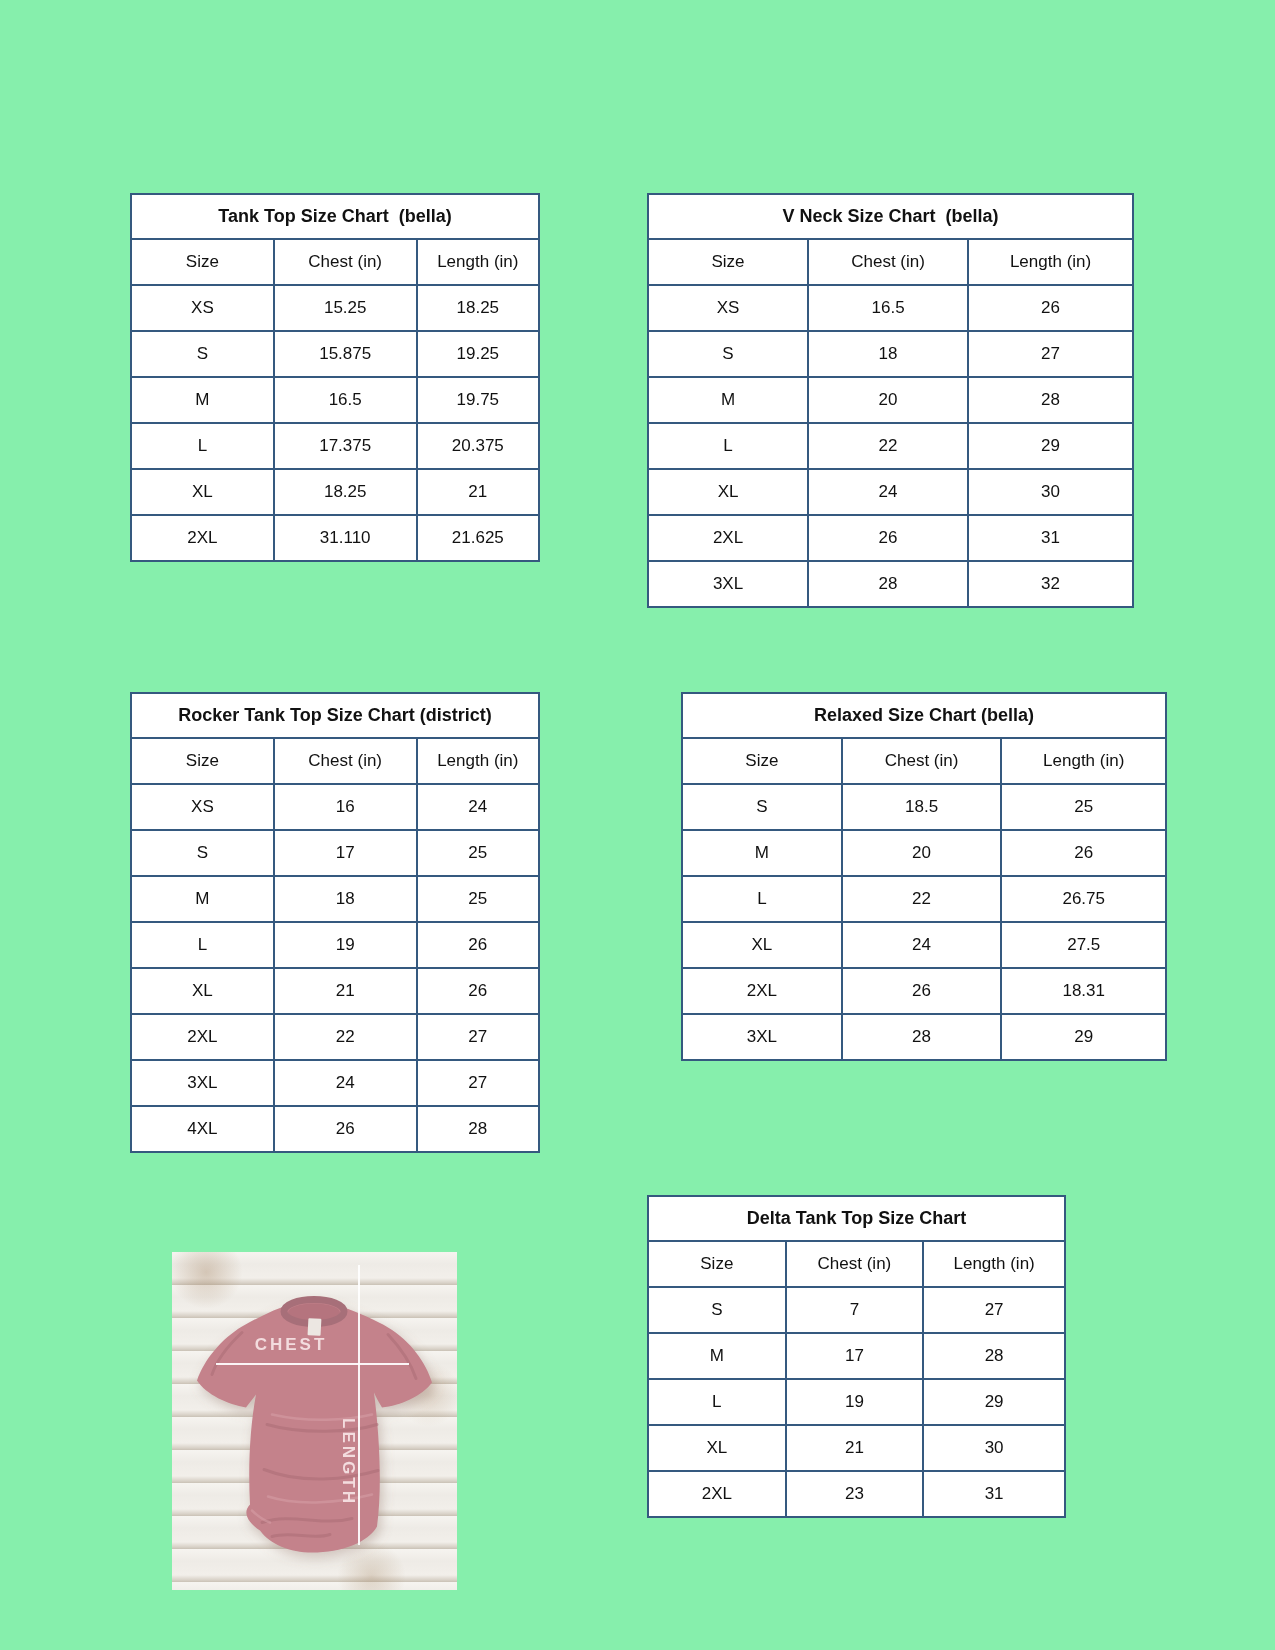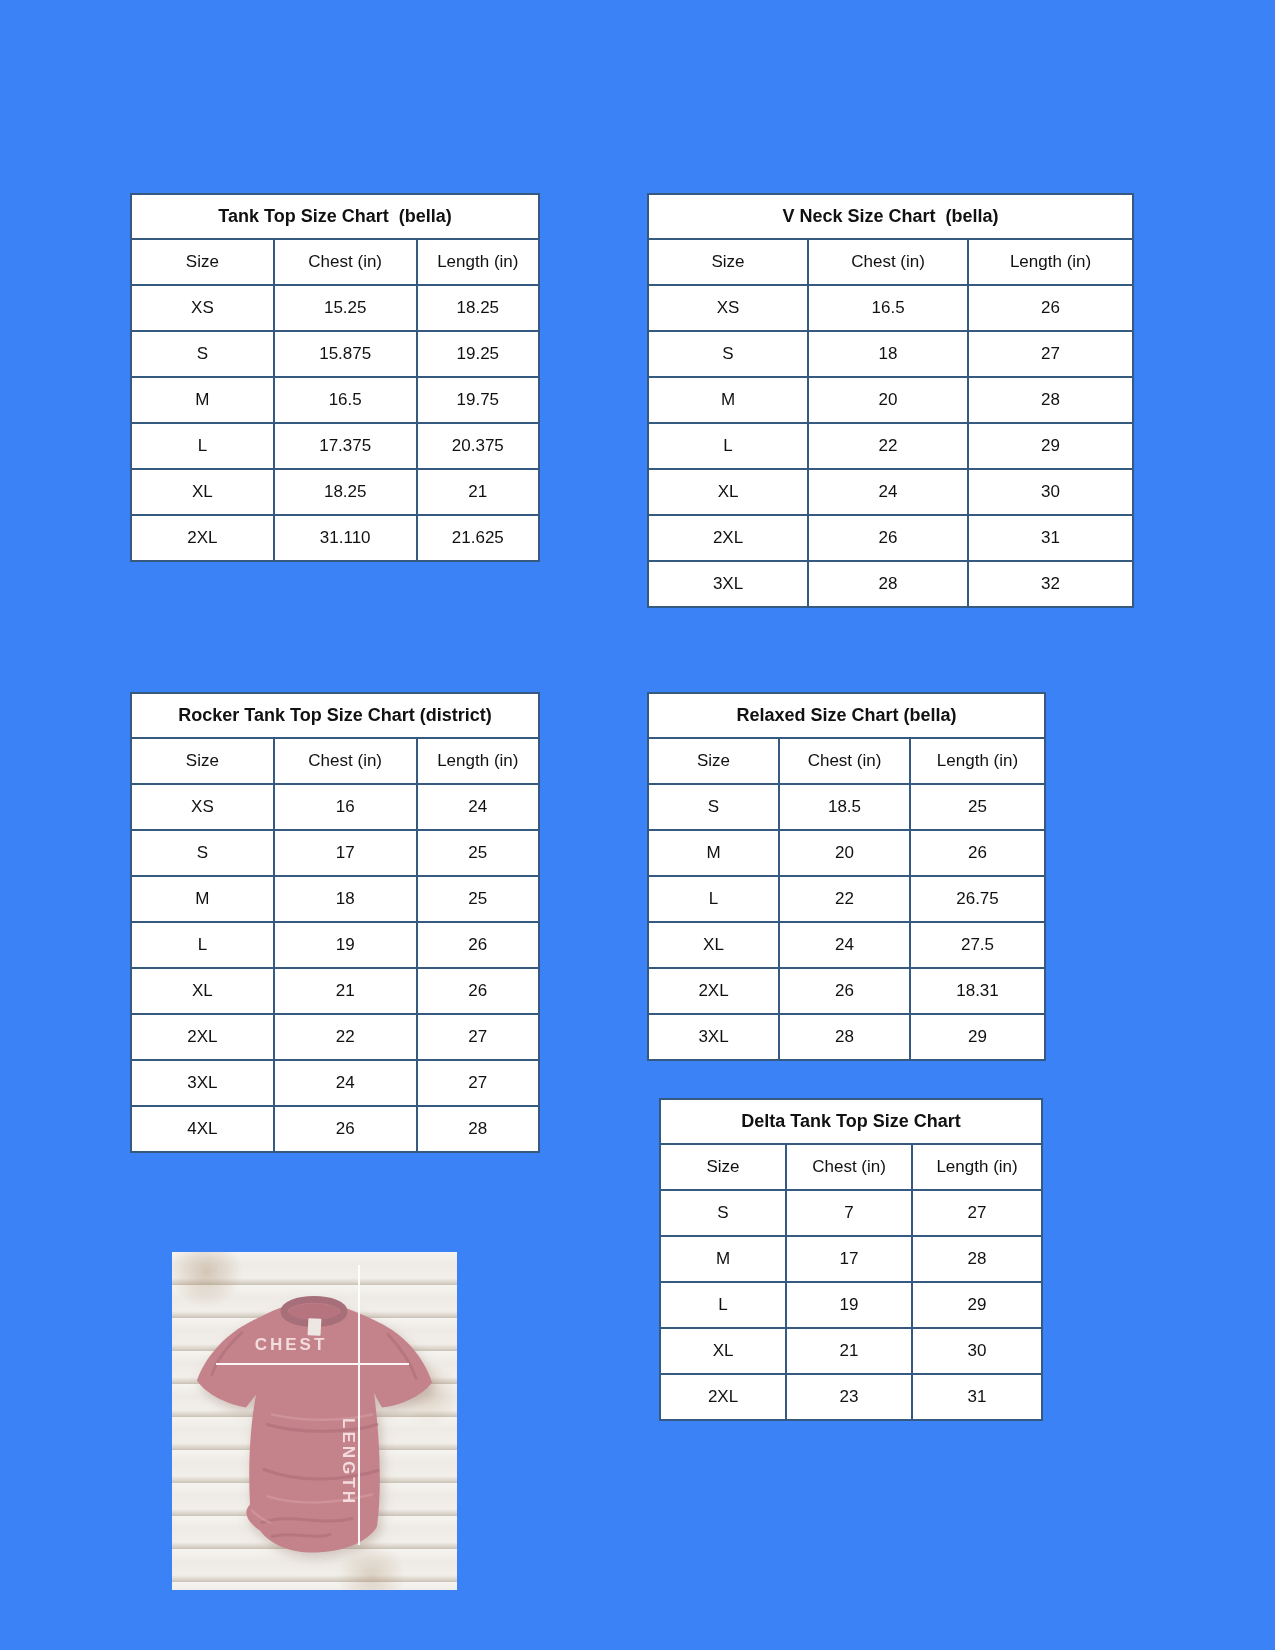--- a/index.html
+++ b/index.html
@@ -5,42 +5,42 @@
   :root{
     --border:#35597f;
     --text:#111111;
   }
   *{box-sizing:border-box;margin:0;padding:0;}
   html,body{background:#ffffff;}
   body{
     width:1275px;height:1650px;position:relative;overflow:hidden;
     font-family:"Liberation Sans", sans-serif;color:var(--text);
   }
-  .page{position:absolute;inset:0;background:#3b82f6;padding-left:36px;}
+  .page{position:absolute;inset:0;background:#86efac;padding-left:36px;}
 
   
   .size-table{position:absolute;}
   .size-table table{
     width:100%;border-collapse:collapse;table-layout:fixed;
     background:#ffffff;
   }
   .size-table th,.size-table td{
     border:2px solid var(--border);
     text-align:center;vertical-align:middle;
     font-size:17px;font-weight:400;color:var(--text);
     height:46px;padding:0 4px;
   }
   .size-table .title-row th{
     font-size:18px;font-weight:700;height:45px;white-space:pre;
   }
   .t1{left:130px;top:193px;width:410px;}
   .t2{left:647px;top:193px;width:487px;}
   .t3{left:130px;top:692px;width:410px;}
-  .t4{left:647px;top:692px;width:399px;}
-  .t5{left:647px;top:1098px;width:384px;margin-left:12px;}
+  .t4{left:681px;top:692px;width:486px;}
+  .t5{left:647px;top:1195px;width:419px;}
   .col-size-l{width:35%;} .col-chest-l{width:35%;} .col-len-l{width:30%;}
   .col-size-r{width:33%;} .col-chest-r{width:33%;} .col-len-r{width:34%;}
 
   
   .photo{
     position:absolute;left:172px;top:1252px;width:285px;height:338px;
     overflow:hidden;
     background:
       radial-gradient(circle at 12% 6%, rgba(146,106,66,.30), rgba(146,106,66,0) 9%),
       radial-gradient(circle at 90% 42%, rgba(160,120,80,.22), rgba(160,120,80,0) 10%),

